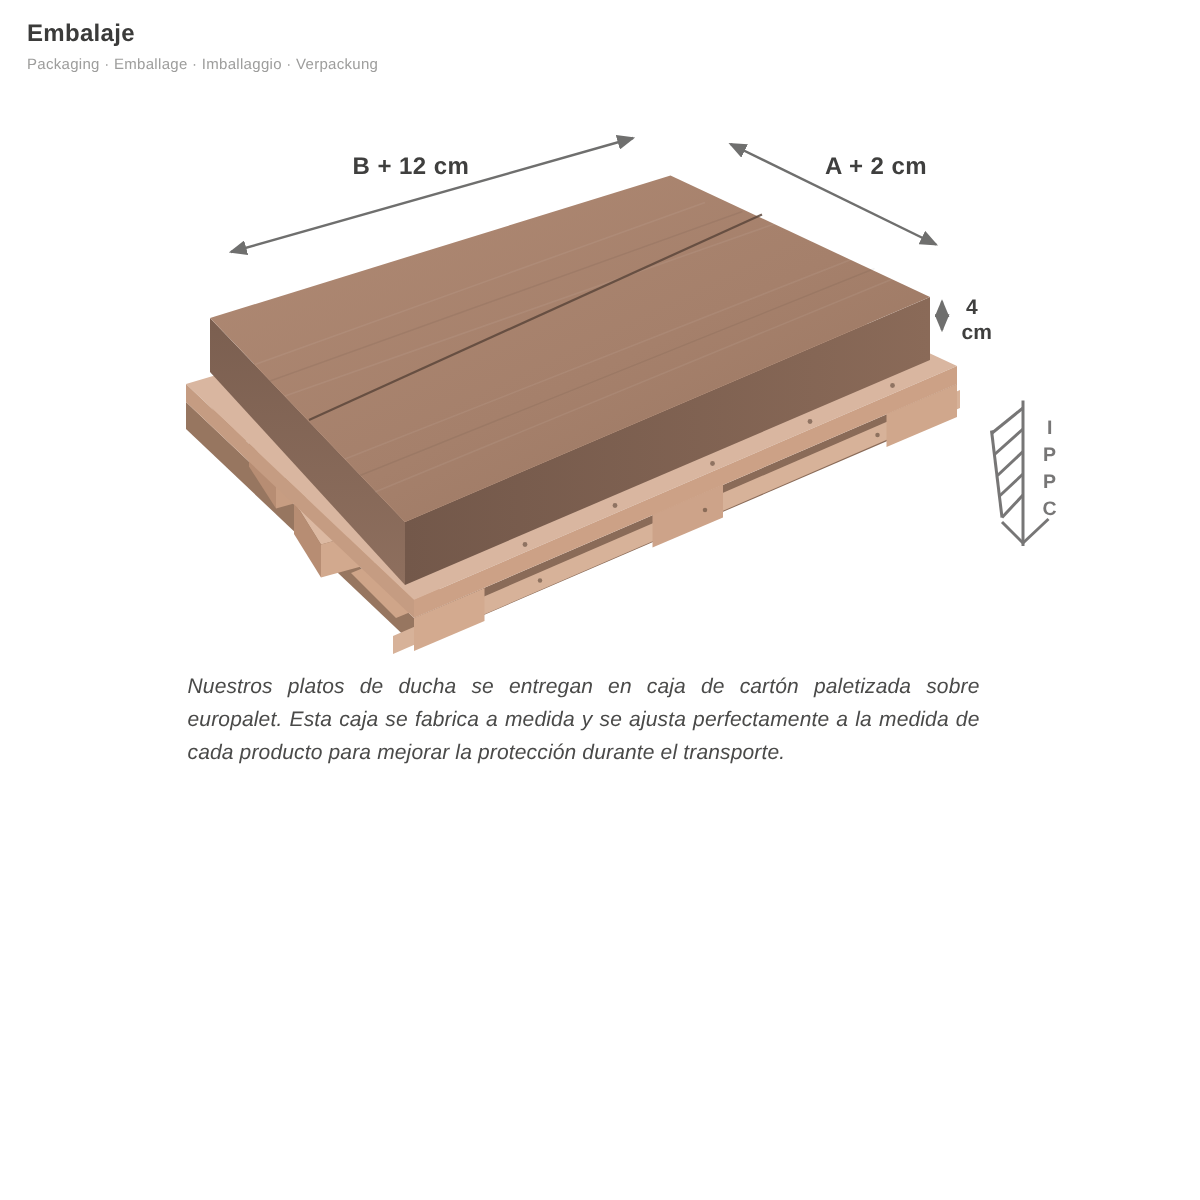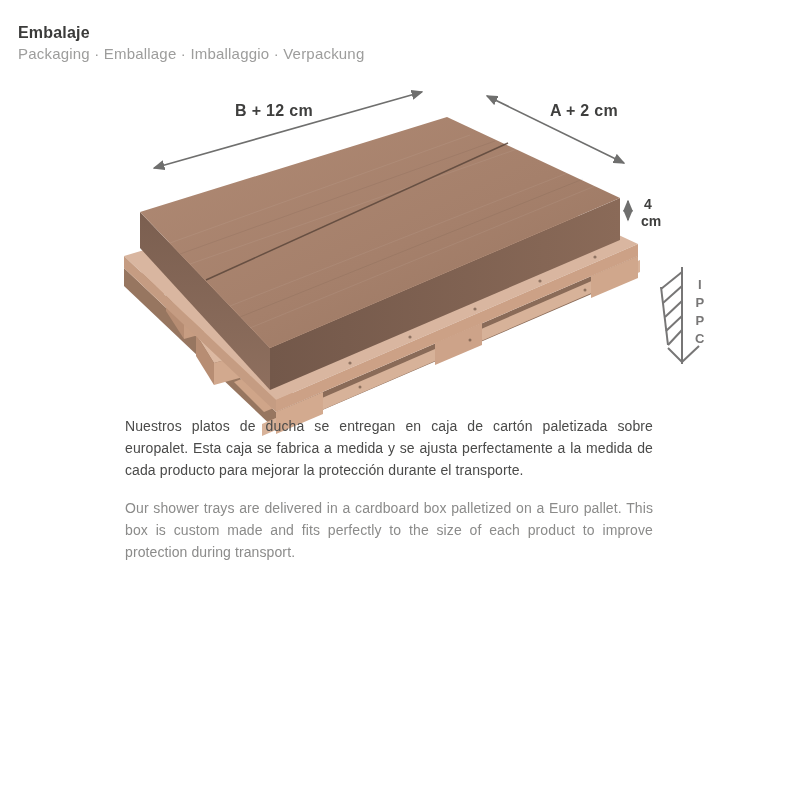--- a/index.html
+++ b/index.html
@@ -1,33 +1,33 @@
 <!DOCTYPE html>
 <html><head>
 <meta charset="utf-8">
 <style>
   html,body{margin:0;padding:0;background:#ffffff;}
   body{width:800px;height:800px;position:relative;overflow:hidden;
        font-family:"Liberation Sans","DejaVu Sans",sans-serif;
        -webkit-font-smoothing:antialiased;}
   .page{position:absolute;inset:0;background:#fff;}
 
-  .header{position:absolute;left:18px;top:24px;}
+  .header{position:absolute;left:18px;top:14px;}
   .title{font-size:16px;font-weight:bold;color:#3b3b3a;letter-spacing:.2px;line-height:18px;}
-  .subtitle{font-size:15px;color:#9d9d9c;letter-spacing:.2px;line-height:18px;margin-top:3px;}
+  .subtitle{font-size:10px;color:#9d9d9c;letter-spacing:.2px;line-height:18px;margin-top:3px;}
 
   .illustration{position:absolute;left:0;top:0;width:800px;height:436px;}
 
   .dim-label{font-size:16px;font-weight:bold;fill:#3f3f3e;letter-spacing:.3px;}
   .dim-label-small{font-size:14px;font-weight:bold;fill:#3f3f3e;}
   .arrow-line{stroke:#6f6f6e;stroke-width:1.6;fill:none;}
   .ippc-stroke{stroke:#777676;stroke-width:2;fill:none;stroke-linecap:butt;}
   .ippc-letter{font-size:13px;font-weight:bold;fill:#777676;letter-spacing:.5px;}
 
-  .paragraphs{position:absolute;left:125px;top:416px;width:528px;}
+  .paragraphs{position:absolute;left:125px;top:447px;width:528px;font-style:italic;}
   .paragraphs p{margin:0 0 17px 0;font-size:14px;line-height:21.8px;
                 text-align:justify;letter-spacing:.1px;}
   .para-primary{color:#4a4a49;}
   .para-secondary{color:#8b8b8a;}
 </style>
 </head>
 <body>
 
 <div class="page">
 
@@ -144,16 +144,15 @@
       </g>
       <text class="ippc-letter" x="700" y="289" text-anchor="middle">I</text>
       <text class="ippc-letter" x="700" y="307" text-anchor="middle">P</text>
       <text class="ippc-letter" x="700" y="325" text-anchor="middle">P</text>
       <text class="ippc-letter" x="700" y="343" text-anchor="middle">C</text>
     </g>
   </svg>
 
   <div class="paragraphs">
     <p class="para-primary">Nuestros platos de ducha se entregan en caja de cartón paletizada sobre europalet. Esta caja se fabrica a medida y se ajusta perfectamente a la medida de cada producto para mejorar la protección durante el transporte.</p>
-    <p class="para-secondary">Our shower trays are delivered in a cardboard box palletized on a Euro pallet. This box is custom made and fits perfectly to the size of each product to improve protection during transport.</p>
   </div>
 
 </div>
 
 </body></html>

